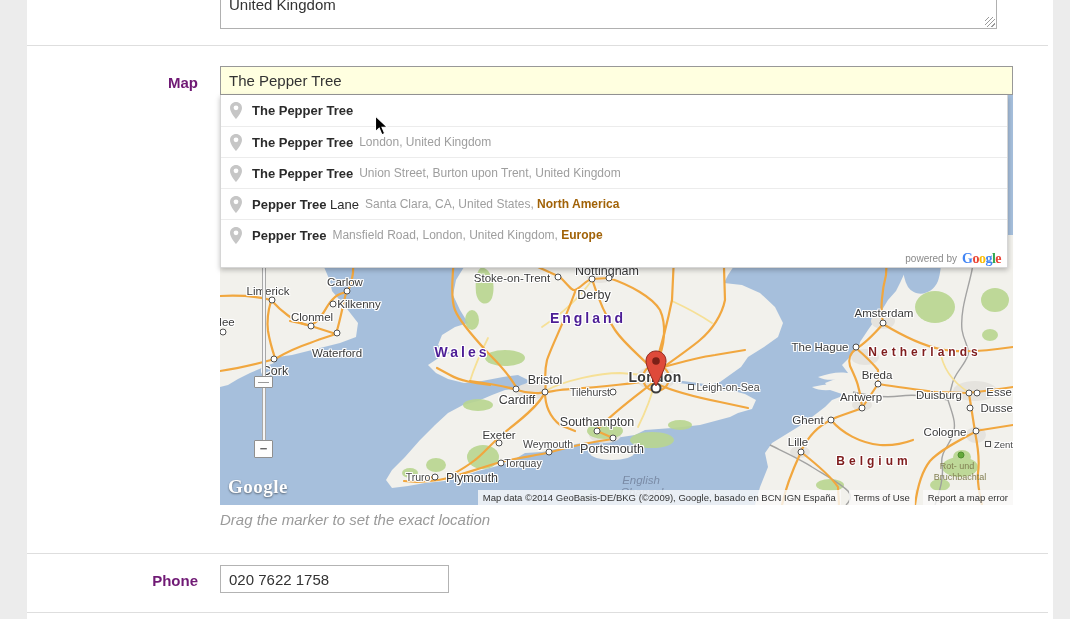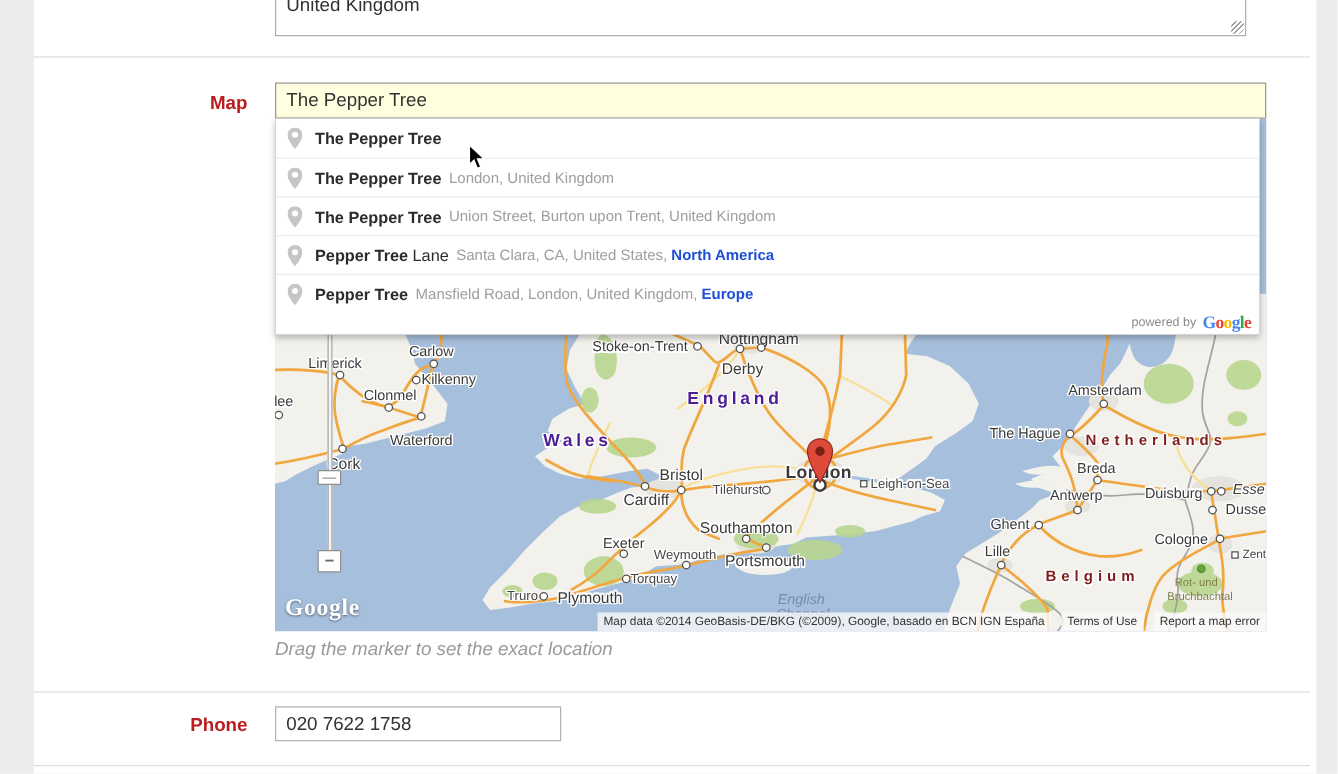--- a/index.html
+++ b/index.html
@@ -12,21 +12,21 @@
   body{background:var(--page-bg);font-family:"Liberation Sans","DejaVu Sans",sans-serif;position:relative}
   .panel{position:absolute;left:27px;top:0;width:1026px;height:619px;background:var(--panel)}
   .divider{position:absolute;left:27px;width:1021px;height:1px;background:#dedede}
 
   
   .country-area{position:absolute;left:220px;top:-10px;width:777px;height:39px;background:#fff;
     border:1px solid #b0b0b0;font-family:inherit;font-size:15px;color:#333;padding:5px 8px;resize:none;overflow:hidden}
   .resize-grip{position:absolute;left:985px;top:17px;width:10px;height:10px;
     background:repeating-linear-gradient(315deg,transparent 0 2px,#9a9a9a 2px 3px);pointer-events:none}
 
-  .field-label{position:absolute;left:27px;width:171px;text-align:right;font-weight:bold;font-size:15px;color:#b91c1c}
+  .field-label{position:absolute;left:27px;width:171px;text-align:right;font-weight:bold;font-size:15px;color:#701a75}
 
   .map-input{position:absolute;left:220px;top:66px;width:793px;height:29px;background:var(--autofill);
     border:1px solid #989898;font-family:inherit;font-size:15px;color:#333;padding:0 8px}
   .phone-input{position:absolute;left:220px;top:565px;width:229px;height:28px;background:#fff;
     border:1px solid #b3b3b3;font-family:inherit;font-size:15px;color:#333;padding:0 8px}
 
   .drag-hint{position:absolute;left:220px;top:511px;font-size:15px;font-style:italic;color:#9a9a9a}
 
   
   .map-wrap{position:absolute;left:220px;top:95px;width:793px;height:410px;overflow:hidden;background:var(--sea)}
@@ -62,21 +62,21 @@
 
   
   .pac{position:absolute;left:220px;top:95px;width:788px;background:#fff;z-index:10;
        border:1px solid #d6d6d6;border-top:none;box-shadow:0 2px 5px rgba(0,0,0,.25)}
   .pac-item{height:31px;display:flex;align-items:center;padding-left:8px;cursor:pointer;border-top:1px solid #ececec;background:#fff}
   .pac-item:first-child{border-top:none}
   .pac-icon{width:13px;display:flex;justify-content:center;margin-right:10px;flex:none}
   .pac-main{font-size:13px;font-weight:bold;color:#2b2b2b;white-space:pre}
   .pac-main-rest{font-size:13px;color:#2b2b2b;white-space:pre}
   .pac-sec{font-size:12px;color:#9e9e9e;margin-left:6px;white-space:pre}
-  .pac-sec-b{font-size:12px;font-weight:bold;color:#1d4ed8;white-space:pre}
+  .pac-sec-b{font-size:12px;font-weight:bold;color:#a16207;white-space:pre}
   .pac-powered{height:17px;display:flex;align-items:center;justify-content:flex-end;padding-right:6px;background:#fff}
   .pb-txt{font-size:10px;color:#8a8a8a;margin-right:5px}
   .g-logo{font-family:"Liberation Serif",serif;font-weight:bold;font-size:14px;line-height:1;letter-spacing:-.5px}
 
   .cursor{position:absolute;left:374px;top:115px;z-index:30;pointer-events:none}
 </style>
 </head>
 <body>
 
 <div class="panel"></div>
@@ -222,21 +222,21 @@
       <div class="ml city-lg" style="left: 252px; top: 383px;">Plymouth</div>
       <div class="ml town" style="left: 198px; top: 382px;">Truro</div>
       <div class="ml water" style="left: 421px; top: 385px;">English</div>
       <div class="ml water" style="left: 422px; top: 397px;">Channel</div>
       <div class="ml city" style="left: 664px; top: 218px;">Amsterdam</div>
       <div class="ml city" style="left: 600px; top: 252px;">The Hague</div>
       <div class="ml region-lg" style="left: 705px; top: 257px;">Netherlands</div>
       <div class="ml city" style="left: 657px; top: 280px;">Breda</div>
       <div class="ml city" style="left: 641px; top: 302px;">Antwerp</div>
       <div class="ml city" style="left: 719px; top: 300px;">Duisburg</div>
-      <div class="ml city" style="left: 779px; top: 297px; font-style: italic;">Esse</div>
+      <div class="ml city" style="left: 779px; top: 297px;">Esse</div>
       <div class="ml city" style="left: 778px; top: 313px;">Dussel</div>
       <div class="ml city" style="left: 588px; top: 325px;">Ghent</div>
       <div class="ml city" style="left: 725px; top: 337px;">Cologne</div>
       <div class="ml city" style="left: 578px; top: 347px;">Lille</div>
       <div class="ml region-lg" style="left: 654px; top: 366px;">Belgium</div>
       <div class="ml town-sm" style="left: 785px; top: 349px;">Zentr</div>
       <div class="ml park" style="left: 737px; top: 371px;">Rot- und</div>
       <div class="ml park" style="left: 740px; top: 382px;">Bruchbachtal</div>
     </div>
   <div id="map-dots">

